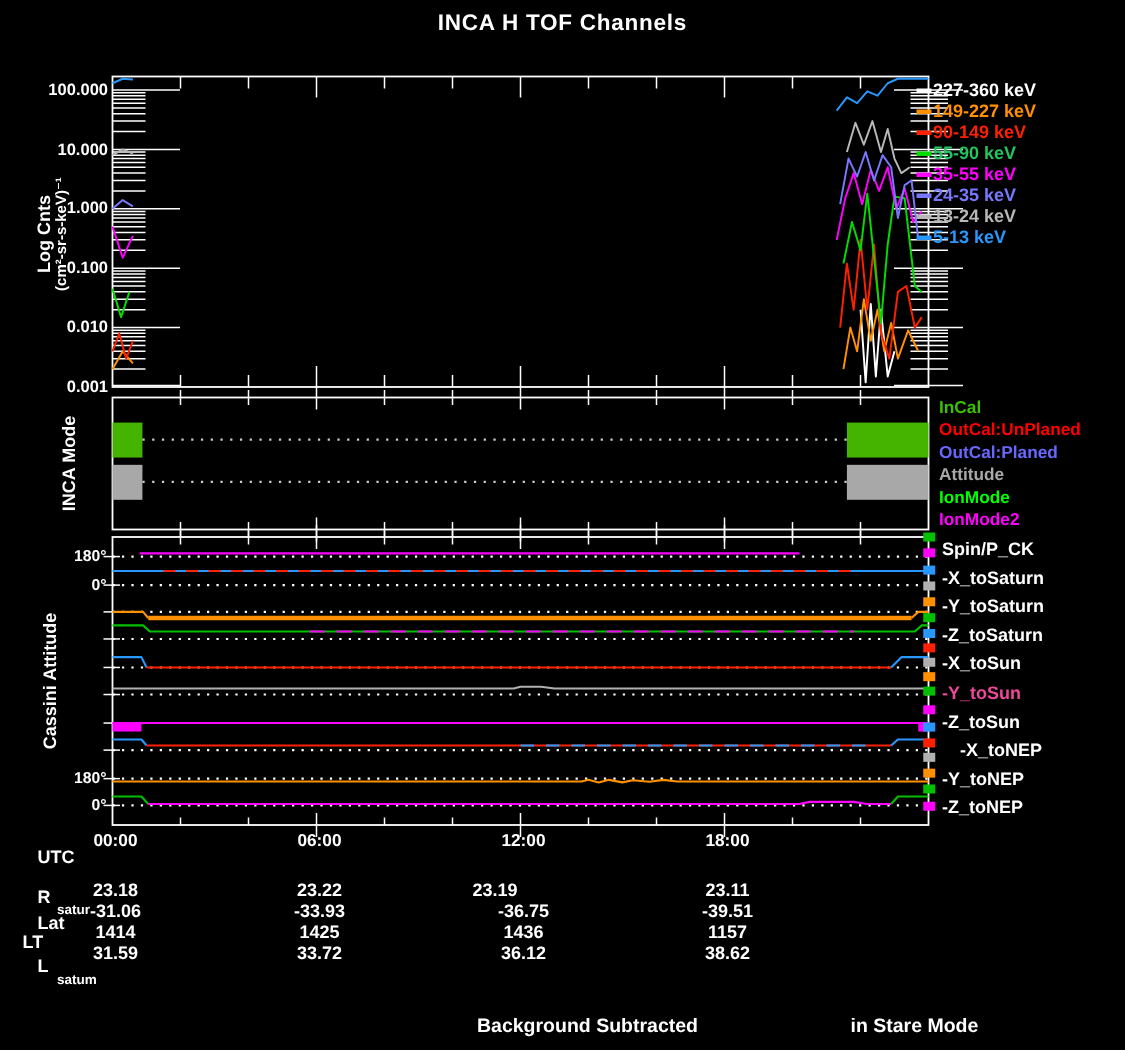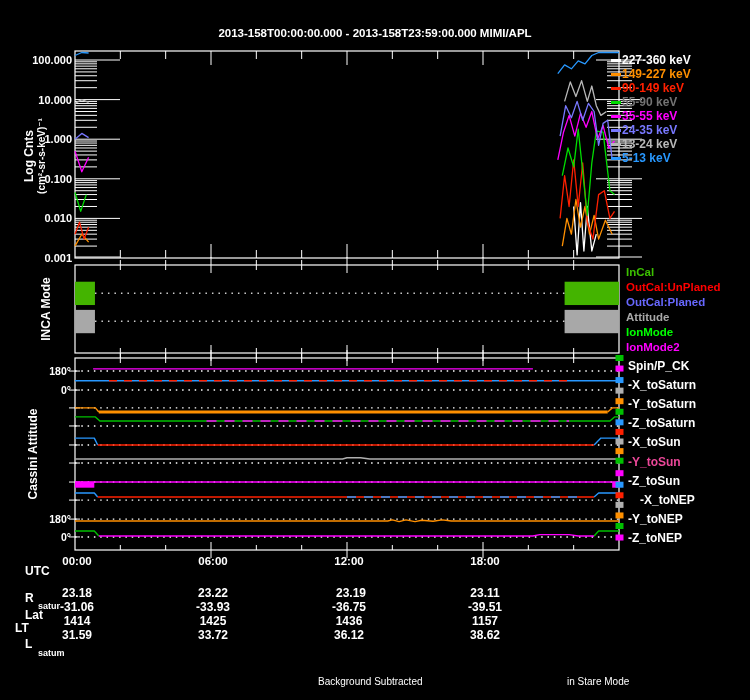--- a/index.html
+++ b/index.html
@@ -10,21 +10,21 @@
   .subtitle{left:0;top:27px;width:750px;text-align:center;font-size:11.5px;font-weight:bold;}
   .ylab{font-weight:bold;text-align:center;transform:rotate(-90deg);}
   .ytick{width:52px;text-align:right;font-size:11px;font-weight:bold;}
   .angtick{width:40px;text-align:right;font-size:10.5px;font-weight:bold;}
   .utc{font-size:11.5px;font-weight:bold;transform:translateX(-50%);}
   .legrow{white-space:nowrap;font-weight:bold;}
   .dash{display:inline-block;width:10px;height:3px;margin-right:1px;vertical-align:middle;}
   .tbl{font-size:12px;font-weight:bold;}
   .sub{font-size:9px;font-weight:bold;}
   .val{transform:translateX(-50%);}
-  .footer{font-size:10px;font-weight:normal;}
+  .footer{font-size:13px;font-weight:bold;}
   svg{position:absolute;left:0;top:0;}
 </style>
 </head>
 <body>
 
 <div class="screen">
   <svg id="plot-svg" width="750" height="700">
       <line x1="120.33333333333334" y1="51" x2="120.33333333333334" y2="59" stroke="#ffffff" stroke-width="1"></line>
       <line x1="120.33333333333334" y1="250" x2="120.33333333333334" y2="258" stroke="#ffffff" stroke-width="1"></line>
       <line x1="120.33333333333334" y1="260" x2="120.33333333333334" y2="270" stroke="#ffffff" stroke-width="1"></line>
@@ -266,21 +266,21 @@
       <rect x="615.5" y="457.72" width="8" height="6" fill="#00c000"></rect>
       <rect x="615.5" y="470.2" width="8" height="6" fill="#ff00ff"></rect>
       <rect x="615.5" y="481.72" width="8" height="6" fill="#2898ff"></rect>
       <rect x="615.5" y="492.28" width="8" height="6" fill="#ff2000"></rect>
       <rect x="615.5" y="501.88" width="8" height="6" fill="#b0b0b0"></rect>
       <rect x="615.5" y="512.44" width="8" height="6" fill="#ff9000"></rect>
       <rect x="615.5" y="523" width="8" height="6" fill="#00c000"></rect>
       <rect x="615.5" y="534.52" width="8" height="6" fill="#ff00ff"></rect>
     </svg>
 
-  <div class="abs subtitle">2013-158T00:00:00.000 - 2013-158T23:59:00.000 MIMI/APL</div>
+  <div class="abs title">INCA H TOF Channels</div>
 
   <div class="abs ylab" style="left:-39px;top:142px;width:150px;height:28px;">
     <div style="font-size:12px;">Log Cnts</div>
     <div style="font-size:10px;">(cm²-sr-s-keV)⁻¹</div>
   </div>
   <div class="abs ylab" style="left:-4px;top:302px;width:100px;font-size:12px;">INCA Mode</div>
   <div class="abs ylab" style="left:-37px;top:447px;width:140px;font-size:12px;">Cassini Attitude</div>
 
   <div id="ytick-labels">
       <div class="abs ytick" style="left:20px;top:54px;">100.000</div>
@@ -293,21 +293,21 @@
   <div id="angle-labels">
       <div class="abs angtick" style="left:31px;top:365.056px;">180°</div>
       <div class="abs angtick" style="left:31px;top:384.064px;">0°</div>
       <div class="abs angtick" style="left:31px;top:513.088px;">180°</div>
       <div class="abs angtick" style="left:31px;top:530.944px;">0°</div>
     </div>
   <div id="legend-tof">
       <div class="abs legrow" style="left:611px;top:53px;font-size:12px;color:#ffffff;"><span class="dash" style="background: rgb(255, 255, 255);"></span><span>227-360 keV</span></div>
       <div class="abs legrow" style="left:611px;top:67px;font-size:12px;color:#ff9000;"><span class="dash" style="background: rgb(255, 144, 0);"></span><span>149-227 keV</span></div>
       <div class="abs legrow" style="left:611px;top:81px;font-size:12px;color:#ff2000;"><span class="dash" style="background: rgb(255, 32, 0);"></span><span>90-149 keV</span></div>
-      <div class="abs legrow" style="left:611px;top:95px;font-size:12px;color:#737373;"><span class="dash" style="background: rgb(0, 221, 0);"></span><span>55-90 keV</span></div>
+      <div class="abs legrow" style="left:611px;top:95px;font-size:12px;color:#22c55e;"><span class="dash" style="background: rgb(0, 221, 0);"></span><span>55-90 keV</span></div>
       <div class="abs legrow" style="left:611px;top:109px;font-size:12px;color:#ff00ff;"><span class="dash" style="background: rgb(255, 0, 255);"></span><span>35-55 keV</span></div>
       <div class="abs legrow" style="left:611px;top:123px;font-size:12px;color:#7878ff;"><span class="dash" style="background: rgb(120, 120, 255);"></span><span>24-35 keV</span></div>
       <div class="abs legrow" style="left:611px;top:137px;font-size:12px;color:#b8b8b8;"><span class="dash" style="background: rgb(184, 184, 184);"></span><span>13-24 keV</span></div>
       <div class="abs legrow" style="left:611px;top:151px;font-size:12px;color:#2898ff;"><span class="dash" style="background: rgb(40, 152, 255);"></span><span>5-13 keV</span></div>
     </div>
   <div id="legend-mode">
       <div class="abs legrow" style="left:626px;top:266px;font-size:11.5px;color:#3cc000;">InCal</div>
       <div class="abs legrow" style="left:626px;top:281px;font-size:11.5px;color:#ff0000;">OutCal:UnPlaned</div>
       <div class="abs legrow" style="left:626px;top:296px;font-size:11.5px;color:#6868ff;">OutCal:Planed</div>
       <div class="abs legrow" style="left:626px;top:311px;font-size:11.5px;color:#a8a8a8;">Attitude</div>
@@ -342,21 +342,21 @@
       <div class="abs tbl" style="left:25px;top:637px;">L</div>
       <div class="abs sub" style="left:38px;top:648px;">satum</div>
       <div class="abs tbl val" style="left:77px;top:586px;">23.18</div>
       <div class="abs tbl val" style="left:77px;top:600px;">-31.06</div>
       <div class="abs tbl val" style="left:77px;top:614px;">1414</div>
       <div class="abs tbl val" style="left:77px;top:628px;">31.59</div>
       <div class="abs tbl val" style="left:213px;top:586px;">23.22</div>
       <div class="abs tbl val" style="left:213px;top:600px;">-33.93</div>
       <div class="abs tbl val" style="left:213px;top:614px;">1425</div>
       <div class="abs tbl val" style="left:213px;top:628px;">33.72</div>
-      <div class="abs tbl val" style="left:351px;top:586px;">23.19</div>
+      <div class="abs tbl val" style="left:330px;top:586px;">23.19</div>
       <div class="abs tbl val" style="left:349px;top:600px;">-36.75</div>
       <div class="abs tbl val" style="left:349px;top:614px;">1436</div>
       <div class="abs tbl val" style="left:349px;top:628px;">36.12</div>
       <div class="abs tbl val" style="left:485px;top:586px;">23.11</div>
       <div class="abs tbl val" style="left:485px;top:600px;">-39.51</div>
       <div class="abs tbl val" style="left:485px;top:614px;">1157</div>
       <div class="abs tbl val" style="left:485px;top:628px;">38.62</div>
     </div>
 
   <div class="abs footer" style="left:318px;top:676px;">Background Subtracted</div>

